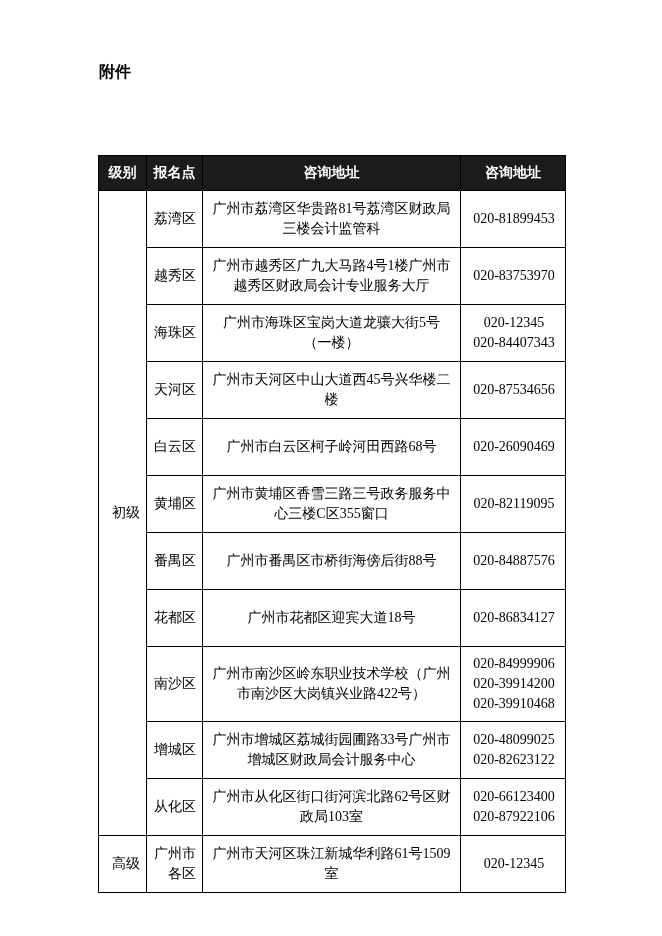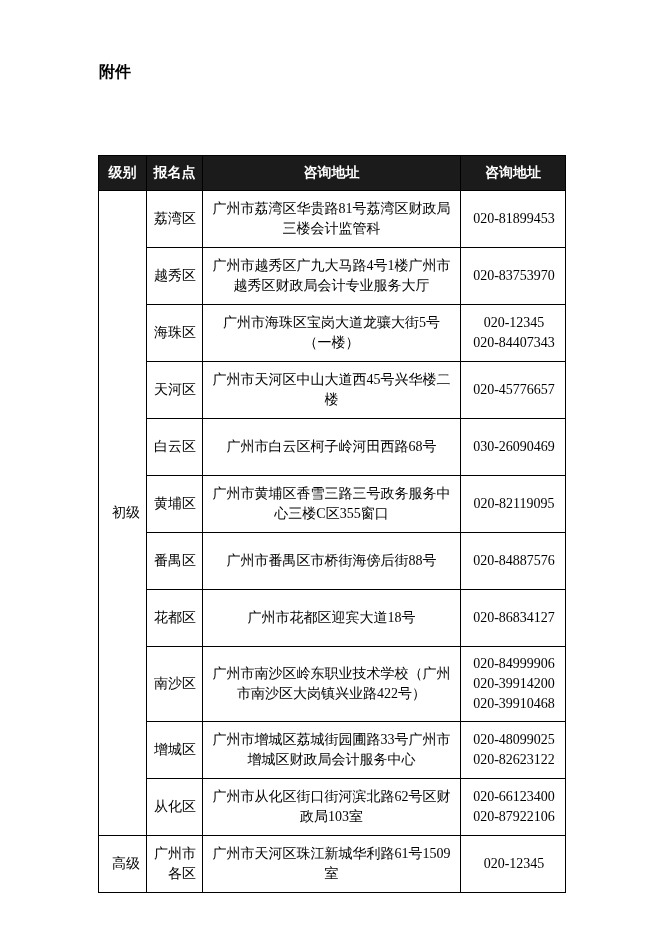--- a/index.html
+++ b/index.html
@@ -120,28 +120,28 @@
           <td class="addr-cell">广州市海珠区宝岗大道龙骧大街5号（一楼）</td>
           <td class="phone-cell">
             <div class="phone-line">020-12345</div>
             <div class="phone-line">020-84407343</div>
           </td>
         </tr>
         <tr>
           <td class="point-cell">天河区</td>
           <td class="addr-cell">广州市天河区中山大道西45号兴华楼二楼</td>
           <td class="phone-cell">
-            <div class="phone-line">020-45776657</div>
+            <div class="phone-line">020-87534656</div>
           </td>
         </tr>
         <tr>
           <td class="point-cell">白云区</td>
           <td class="addr-cell">广州市白云区柯子岭河田西路68号</td>
           <td class="phone-cell">
-            <div class="phone-line">030-26090469</div>
+            <div class="phone-line">020-26090469</div>
           </td>
         </tr>
         <tr>
           <td class="point-cell">黄埔区</td>
           <td class="addr-cell">广州市黄埔区香雪三路三号政务服务中心三楼C区355窗口</td>
           <td class="phone-cell">
             <div class="phone-line">020-82119095</div>
           </td>
         </tr>
         <tr>

